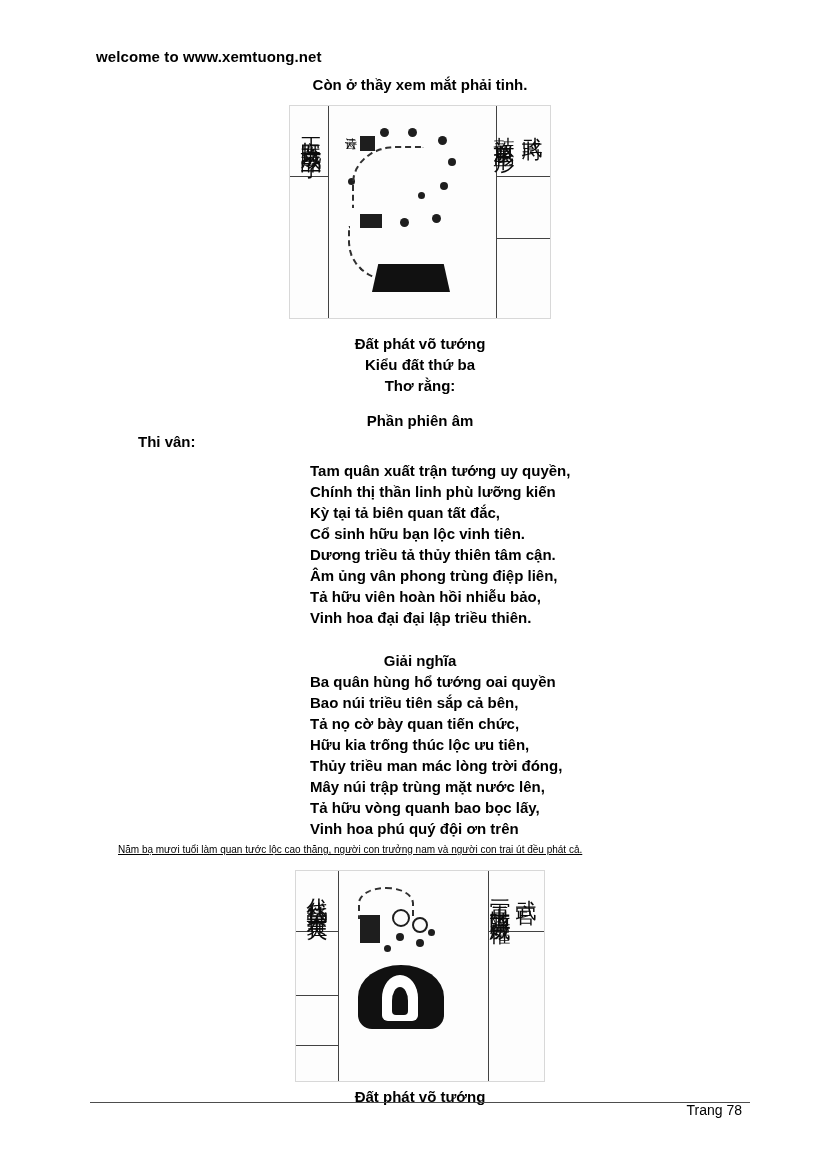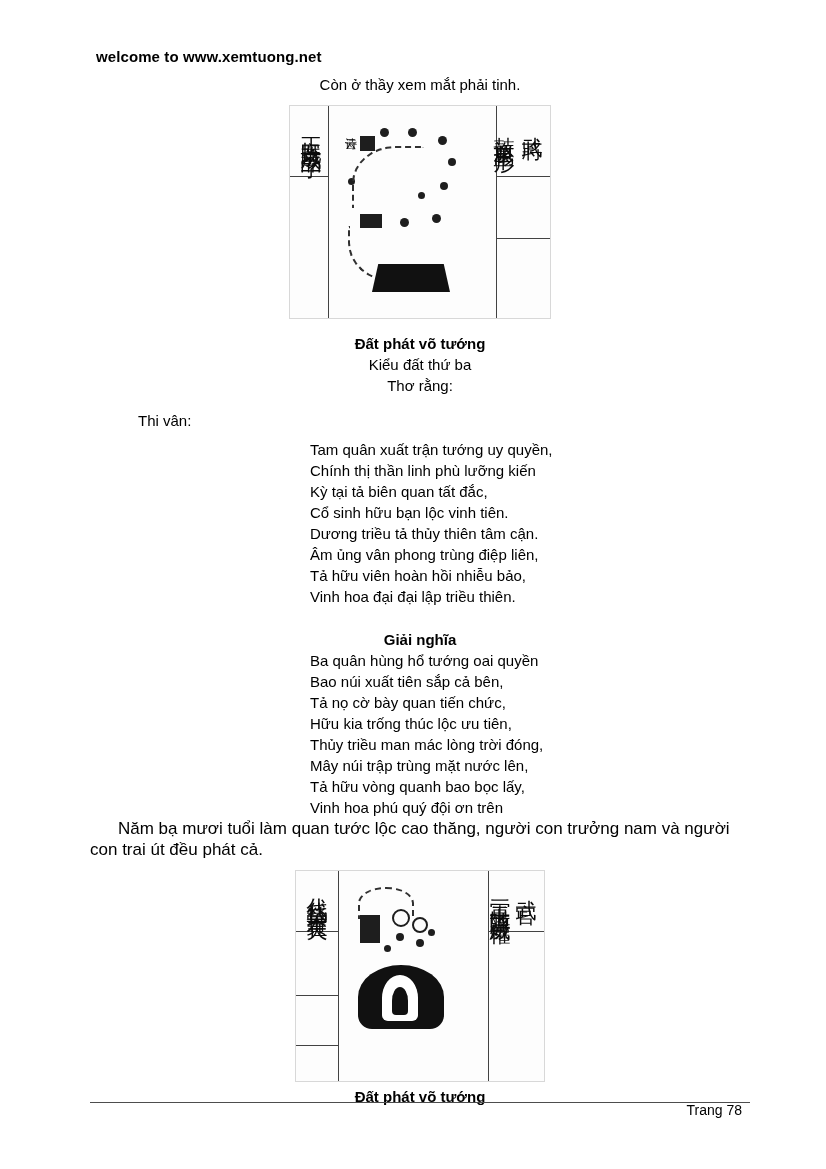--- a/index.html
+++ b/index.html
@@ -33,43 +33,45 @@
   .content {
     position: absolute;
     left: 90px;
     top: 74px;
     width: 660px;
   }
   .line {
     font-size: 15px;
     line-height: 21px;
     white-space: pre-wrap;
+    font-weight: bold;
   }
   .center {
     text-align: center;
   }
   .bold {
     font-weight: bold;
   }
   .indent-verse {
     padding-left: 220px;
   }
   .indent-small {
     padding-left: 48px;
   }
   .block-gap {
     height: 14px;
   }
   .block-gap-lg {
     height: 22px;
   }
   .para {
-    font-size: 17px;
+    font-size: 10px;
     line-height: 21px;
     text-indent: 28px;
+    text-decoration: underline;
   }
 
   
   .figure {
     margin: 10px auto 0 auto;
     background: #fdfdfd;
     border: 1px solid #d8d8d8;
     position: relative;
     overflow: hidden;
   }
@@ -199,20 +201,21 @@
     </div>
 
     <div class="block-gap"></div>
 
     <div class="line center bold">Đất phát võ tướng</div>
     <div class="line center">Kiểu đất thứ ba</div>
     <div class="line center">Thơ rằng:</div>
 
     <div class="block-gap"></div>
 
+    <div class="line center bold">Phần phiên âm</div>
 
     <div class="line indent-small">Thi vân:</div>
 
     <div class="block-gap" style="height:8px;"></div>
 
     <div class="indent-verse">
       <div class="line">Tam quân xuất trận tướng uy quyền,</div>
       <div class="line">Chính thị thần linh phù lưỡng kiến</div>
       <div class="line">Kỳ tại tả biên quan tất đắc,</div>
       <div class="line">Cổ sinh hữu bạn lộc vinh tiên.</div>
@@ -221,21 +224,21 @@
       <div class="line">Tả hữu viên hoàn hồi nhiễu bảo,</div>
       <div class="line">Vinh hoa đại đại lập triều thiên.</div>
     </div>
 
     <div class="block-gap-lg"></div>
 
     <div class="line center bold">Giải nghĩa</div>
 
     <div class="indent-verse">
       <div class="line">Ba quân hùng hổ tướng oai quyền</div>
-      <div class="line">Bao núi xuất tiên sắp cả bên,</div>
+      <div class="line">Bao núi triều tiên sắp cả bên,</div>
       <div class="line">Tả nọ cờ bày quan tiến chức,</div>
       <div class="line">Hữu kia trống thúc lộc ưu tiên,</div>
       <div class="line">Thủy triều man mác lòng trời đóng,</div>
       <div class="line">Mây núi trập trùng mặt nước lên,</div>
       <div class="line">Tả hữu vòng quanh bao bọc lấy,</div>
       <div class="line">Vinh hoa phú quý đội ơn trên</div>
     </div>
 
     <div class="para">Năm bạ mươi tuổi làm quan tước lộc cao thăng, người con trưởng nam và người con trai út đều phát cả.</div>
 

